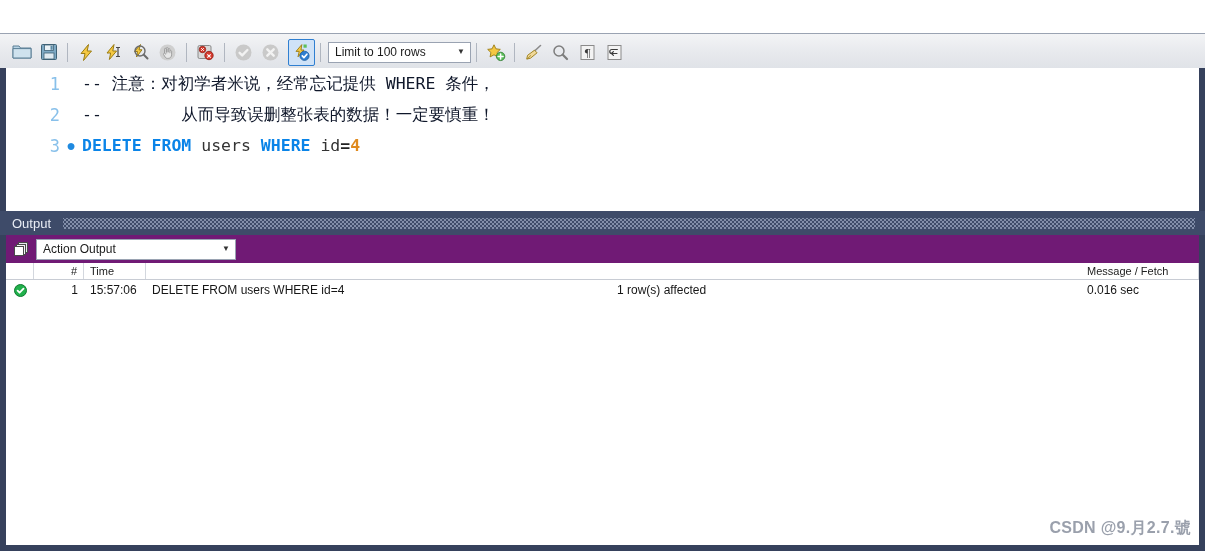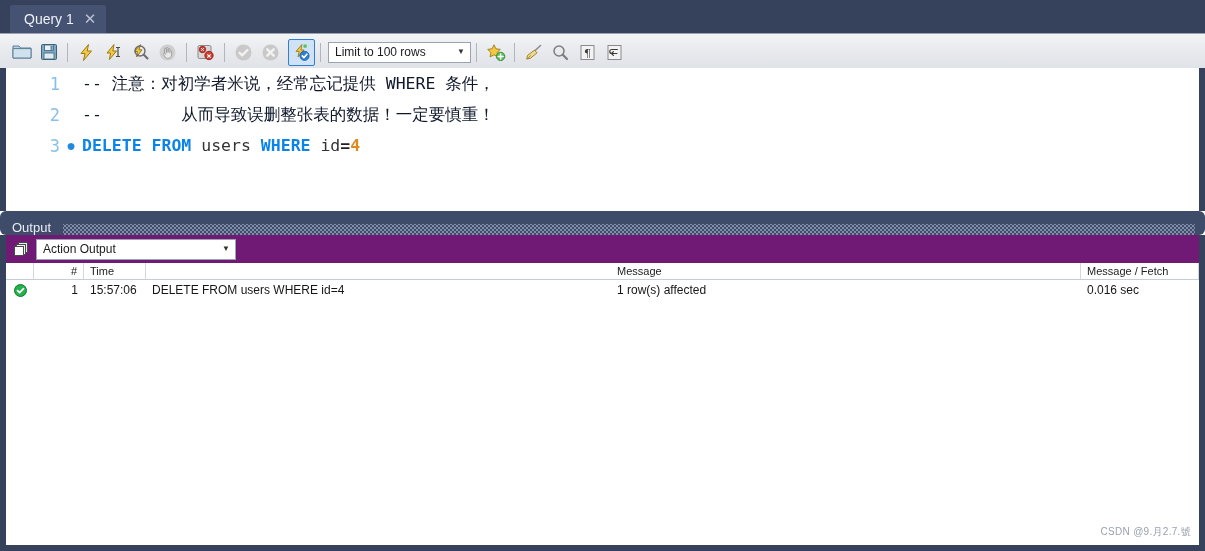--- a/index.html
+++ b/index.html
@@ -169,24 +169,23 @@
 
   
   .output-header {
     position: absolute;
     left: 0; top: 211px;
     width: 1205px;
     height: 24px;
     background: #3e4b69;
     box-sizing: border-box;
     display: flex;
-    align-items: flex-end;
+    align-items: center;
     padding-left: 12px;
     overflow: hidden;
-    border-radius: 6px;
   }
   .output-title {
     font-size: 13px;
     color: #e9edf5;
     white-space: nowrap;
     flex: 0 0 auto;
   }
   .grip {
     flex: 1;
     height: 11px;
@@ -296,38 +295,33 @@
     display: flex;
     align-items: center;
     justify-content: center;
   }
 
   
   .watermark {
     position: absolute;
     right: 14px;
     bottom: 12px;
-    font-size: 10px;
+    font-size: 16px;
     color: #9aa0ac;
     letter-spacing: .3px;
     white-space: nowrap;
     user-select: none;
+    font-weight: bold;
   }
 </style>
 </head>
 <body>
 
 <div id="app">
 
-  <div class="tabstrip">
-    <div class="tab">
-      <span class="tab-label">Query 1</span>
-      <span class="tab-close">✕</span>
-    </div>
-  </div>
 
   <div class="toolbar">
 
     <div class="tb-btn">
       <svg width="20" height="18" viewBox="0 0 20 18">
         <path d="M1 3h6l1.6 2H19v10H1z" fill="#b9d4e6" stroke="#5a7e95" stroke-width="1"></path>
         <path d="M1 5.6h18V15H1z" fill="#cfe2ee" stroke="#5a7e95" stroke-width="1"></path>
       </svg>
     </div>
 
@@ -484,21 +478,20 @@
       <span class="ao-label">Action Output</span>
       <span class="ao-arrow">▼</span>
     </div>
   </div>
 
   <div class="grid">
     <div class="grid-head" id="grid-head">
         <div class="th" style="left: 0px; width: 28px;"></div>
         <div class="th" style="left: 28px; width: 50px; text-align: right; padding-right: 6px; padding-left: 0px;">#</div>
         <div class="th" style="left: 78px; width: 62px;">Time</div>
-        <div class="th" style="left: 605px; width: 470px;">Message</div>
         <div class="th" style="left: 1075px; width: 118px;">Message / Fetch</div>
       </div>
     <div id="grid-body">
         <div class="grid-row">
           <div class="status-cell">
             <svg width="13" height="13" viewBox="0 0 13 13">
               <circle cx="6.5" cy="6.5" r="6" fill="#22b14c" stroke="#0f7a30" stroke-width="1"></circle>
               <path d="M3.6 6.7l2 2 3.9-4.1" fill="none" stroke="#ffffff" stroke-width="1.8" stroke-linecap="round" stroke-linejoin="round"></path>
             </svg>
           </div>

